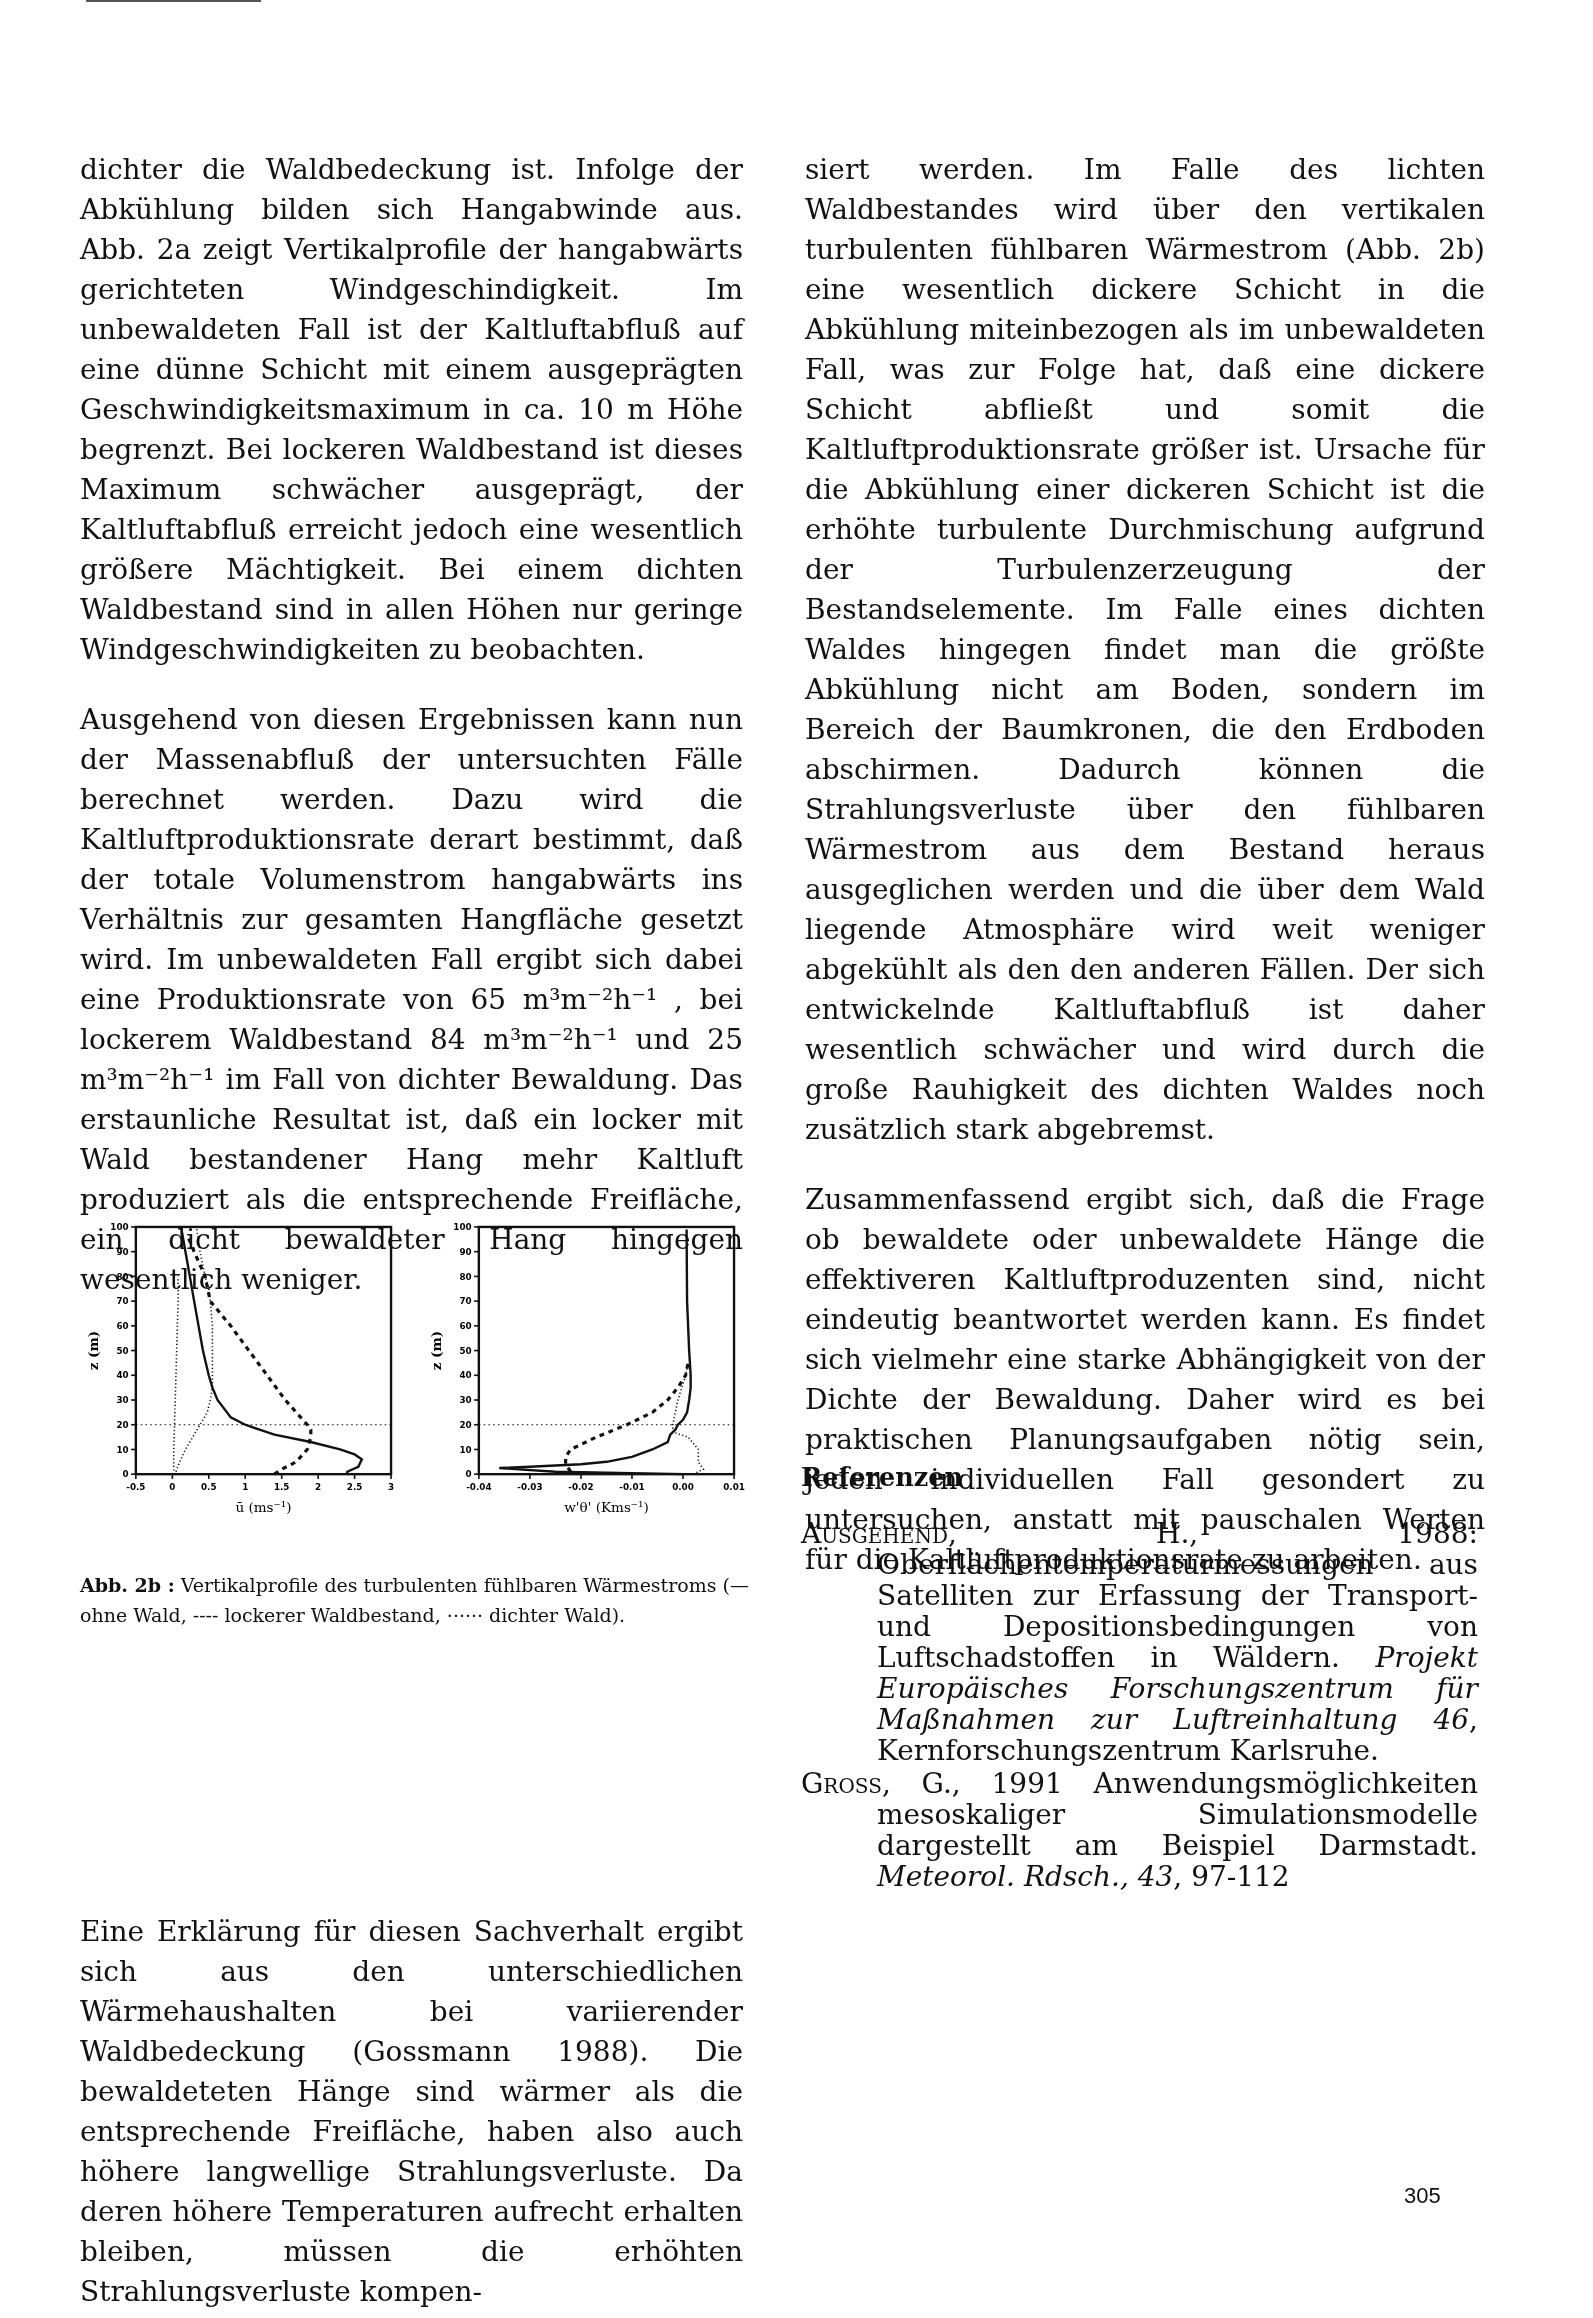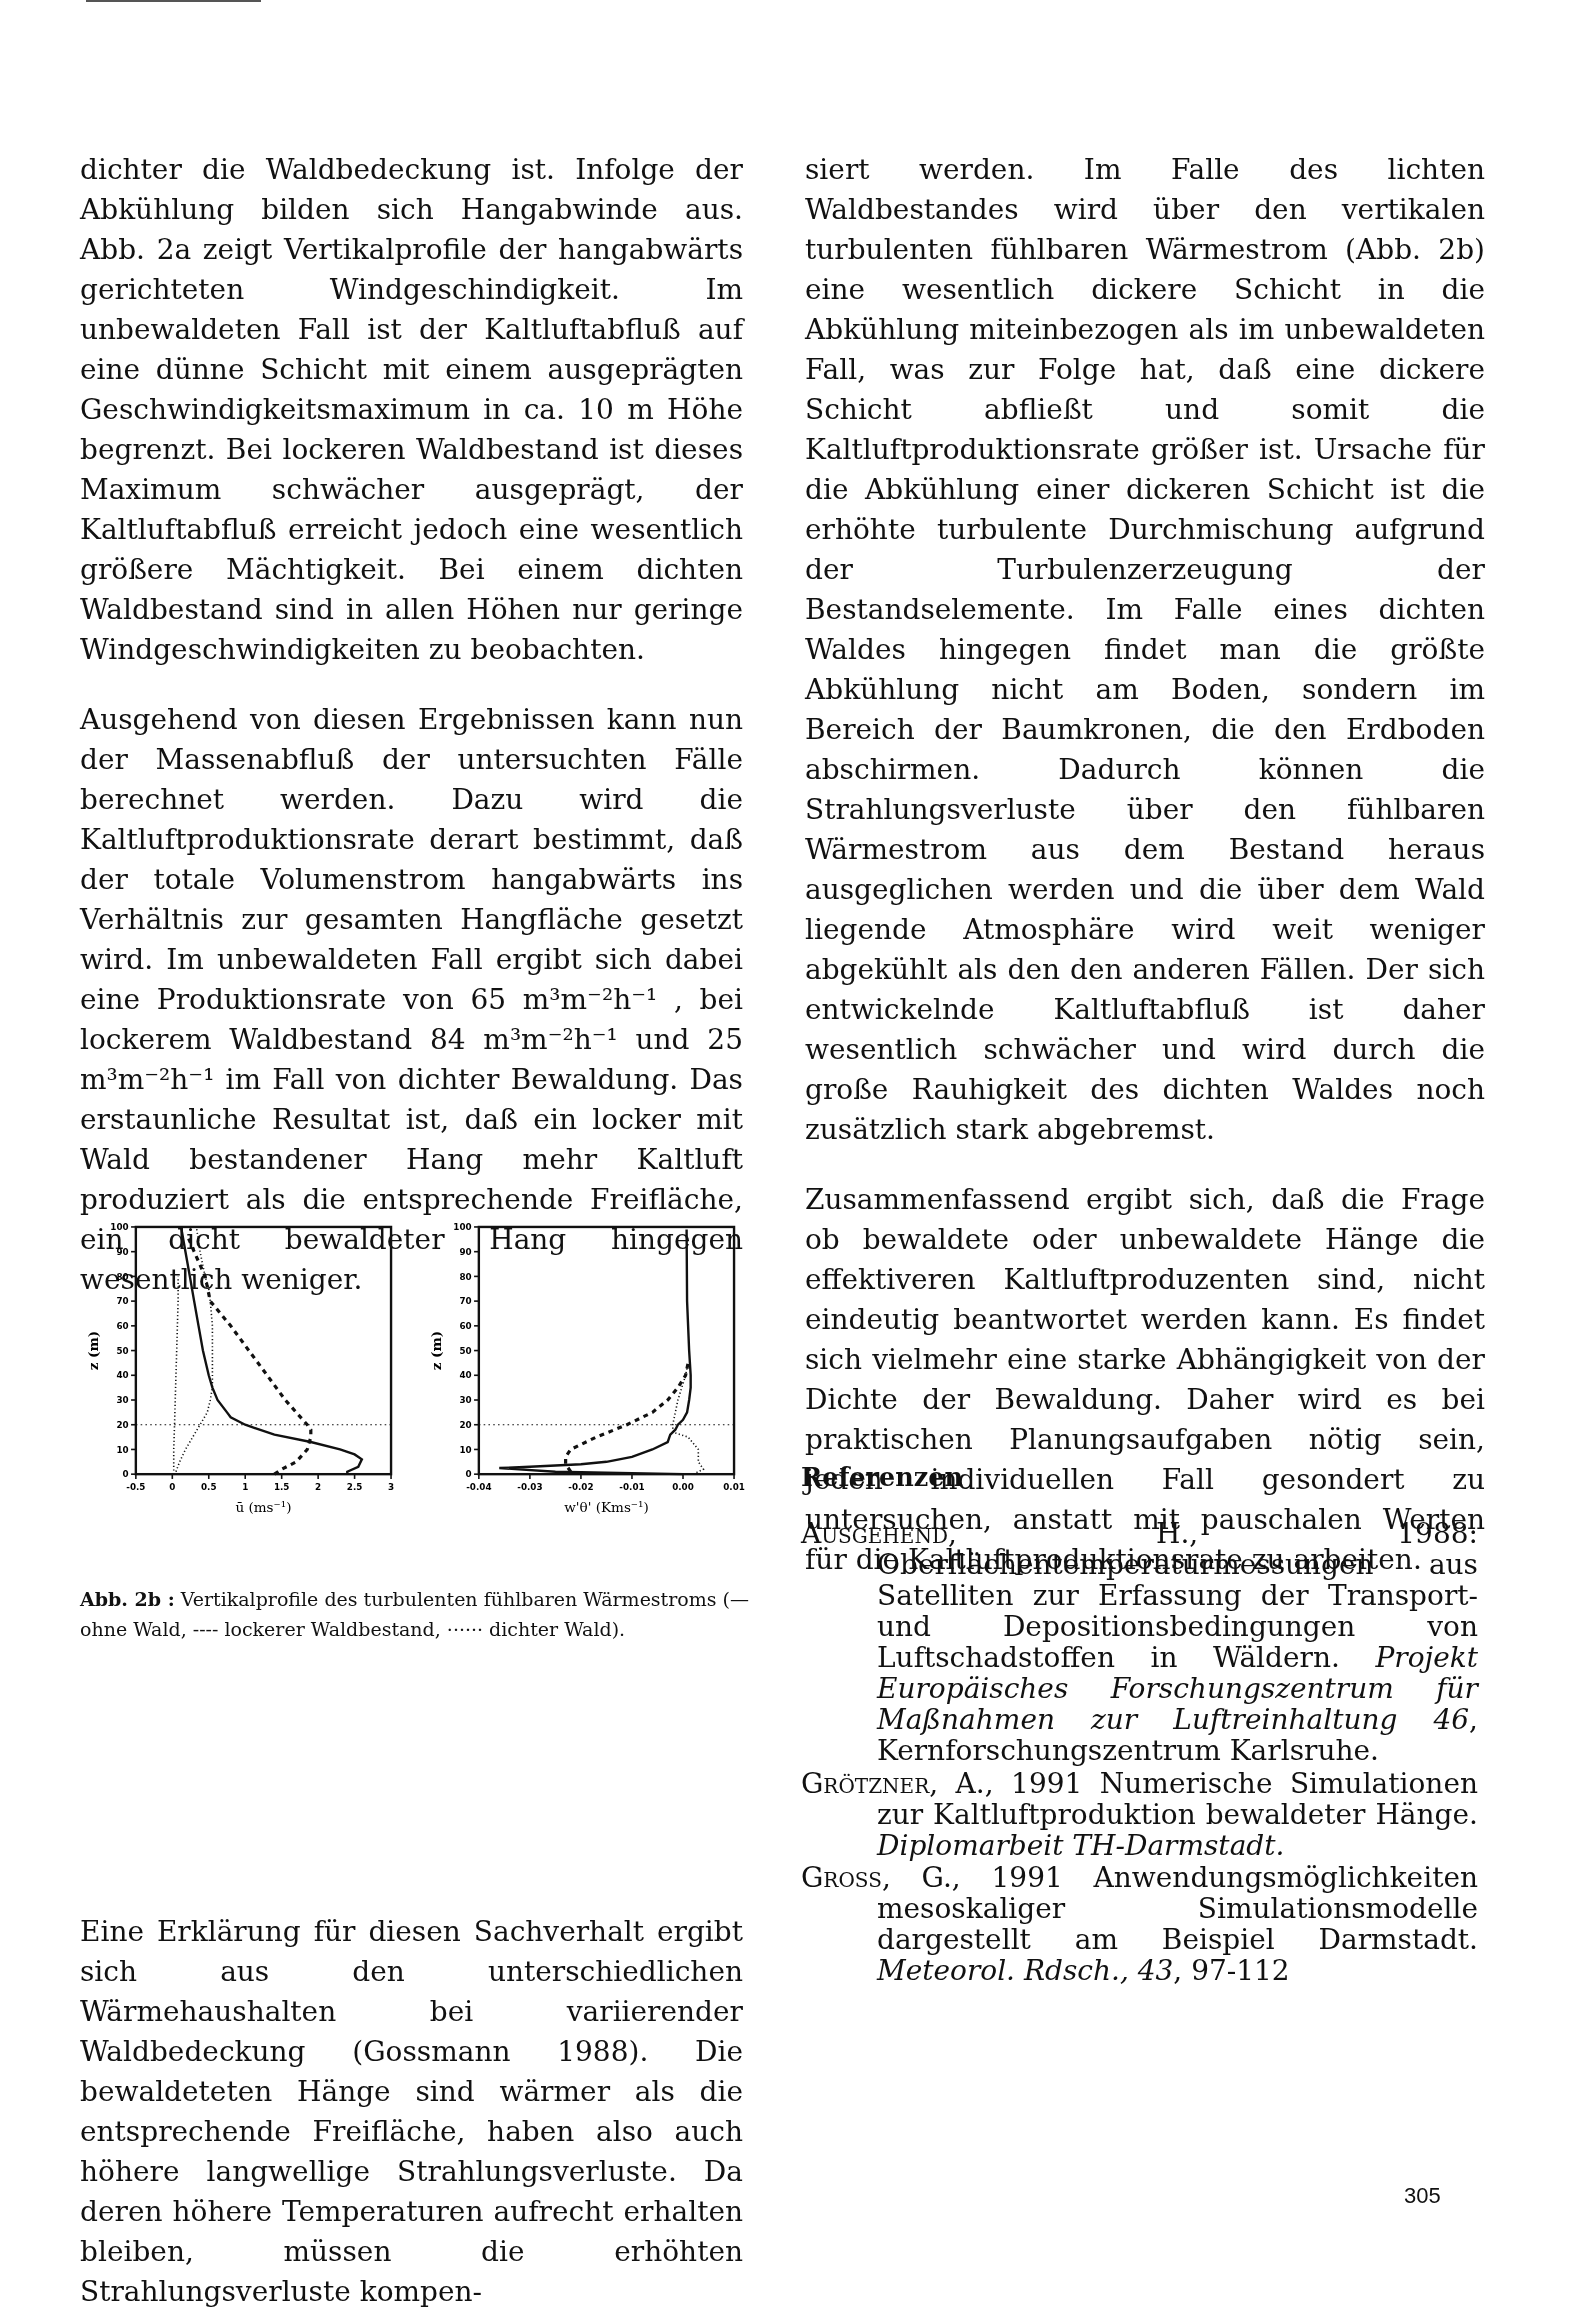--- a/index.html
+++ b/index.html
@@ -126,21 +126,21 @@
         <text x="22" y="175" text-anchor="middle" font-size="17" font-weight="bold" font-family="DejaVu Serif, serif" transform="rotate(-90 22 175)">z (m)</text>
         <line x1="70" y1="268" x2="390" y2="268" stroke="#111" stroke-width="1.5" stroke-dasharray="2 4"></line>
         <polyline points="326.0,330.0 166.0,326.9 95.6,322.3 134.0,320.7 198.0,317.6 230.0,314.5 262.0,308.3 287.6,299.0 306.8,289.7 310.0,280.4 316.4,274.2 319.6,268.0 326.0,261.8 331.1,252.5 333.7,237.0 335.6,221.5 335.6,206.0 333.7,175.0 331.1,113.0 330.5,23.1" fill="none" stroke="#111" stroke-width="3"></polyline>
         <polyline points="185.2,326.9 178.8,317.6 178.8,308.3 185.2,299.0 217.2,283.5 255.6,268.0 287.6,252.5 306.8,237.0 319.6,221.5 329.2,206.0 332.4,190.5" fill="none" stroke="#111" stroke-width="4" stroke-dasharray="6 6"></polyline>
         <polyline points="338.8,330.0 351.6,323.8 345.2,314.5 345.2,299.0 332.4,283.5 313.2,277.3 313.2,268.0 319.6,237.0 329.2,206.0 332.4,190.5" fill="none" stroke="#111" stroke-width="2" stroke-dasharray="1.5 3"></polyline>
       </svg>
   </div>
 </div>
 
 <div class="caption">
-  <div style="margin-top:15px;">
+  <div style="margin-top:1px;">
     <span class="lab">Abb. 2b :</span>
     <span>Vertikalprofile des turbulenten fühlbaren Wärmestroms (— ohne Wald, ---- lockerer Waldbestand, ······ dichter Wald).</span>
   </div>
 </div>
 
 <div class="col" style="left:80px; top:1912px; width:663px;">
   <p class="para">Eine Erklärung für diesen Sachverhalt ergibt sich aus den unterschiedlichen Wärmehaushalten bei variierender Waldbedeckung (Gossmann 1988). Die bewaldeteten Hänge sind wärmer als die entsprechende Freifläche, haben also auch höhere langwellige Strahlungsverluste. Da deren höhere Temperaturen aufrecht erhalten bleiben, müssen die erhöhten Strahlungsverluste kompen-</p>
 </div>
 
 <div class="col col-right">
@@ -148,21 +148,18 @@
   <div class="gap"></div>
   <p class="para">Zusammenfassend ergibt sich, daß die Frage ob bewaldete oder unbewaldete Hänge die effektiveren Kaltluftproduzenten sind, nicht eindeutig beantwortet werden kann. Es findet sich vielmehr eine starke Abhängigkeit von der Dichte der Bewaldung. Daher wird es bei praktischen Planungsaufgaben nötig sein, jeden individuellen Fall gesondert zu untersuchen, anstatt mit pauschalen Werten für die Kaltluftproduktionsrate zu arbeiten.</p>
 </div>
 
 <div class="ref-heading">Referenzen</div>
 <div class="refs">
   <div class="ref">
     <span class="sc">Ausgehend</span><span>, H., 1988: Oberflächentemperaturmessungen aus Satelliten zur Erfassung der Transport- und Depositionsbedingungen von Luftschadstoffen in Wäldern. </span><span class="it">Projekt Europäisches Forschungszentrum für Maßnahmen zur Luftreinhaltung 46</span><span>, Kernforschungszentrum Karlsruhe.</span>
   </div>
   <div class="ref">
-    <span class="sc">Grötzner</span><span>, A., 1991 Numerische Simulationen zur Kaltluftproduktion bewaldeter Hänge. </span><span class="it">Diplomarbeit TH-Darmstadt.</span><span></span>
-  </div>
-  <div class="ref">
     <span class="sc">Gross</span><span>, G., 1991 Anwendungsmöglichkeiten mesoskaliger Simulationsmodelle dargestellt am Beispiel Darmstadt. </span><span class="it">Meteorol. Rdsch., 43</span><span>, 97-112</span>
   </div>
 </div>
 
 <div class="page-num">305</div>
 
 
 </body></html>

